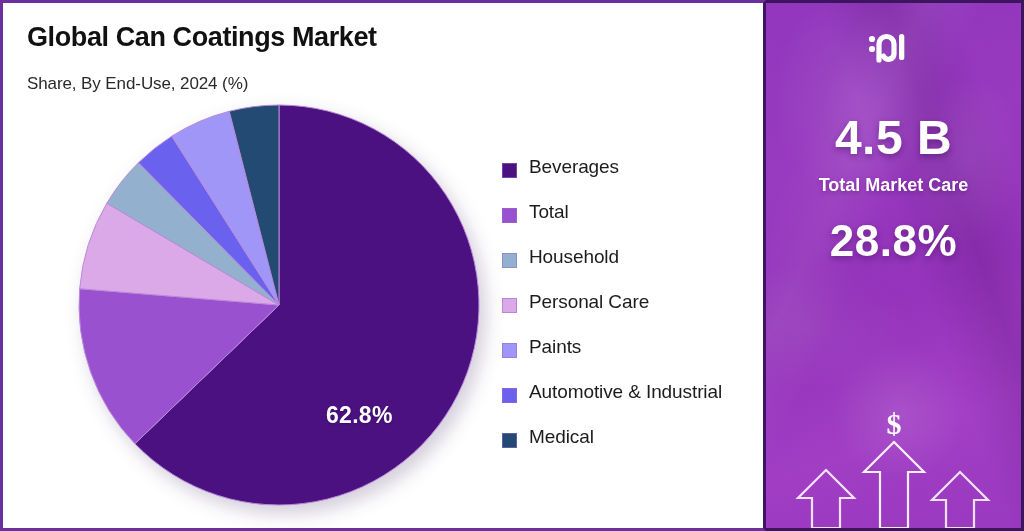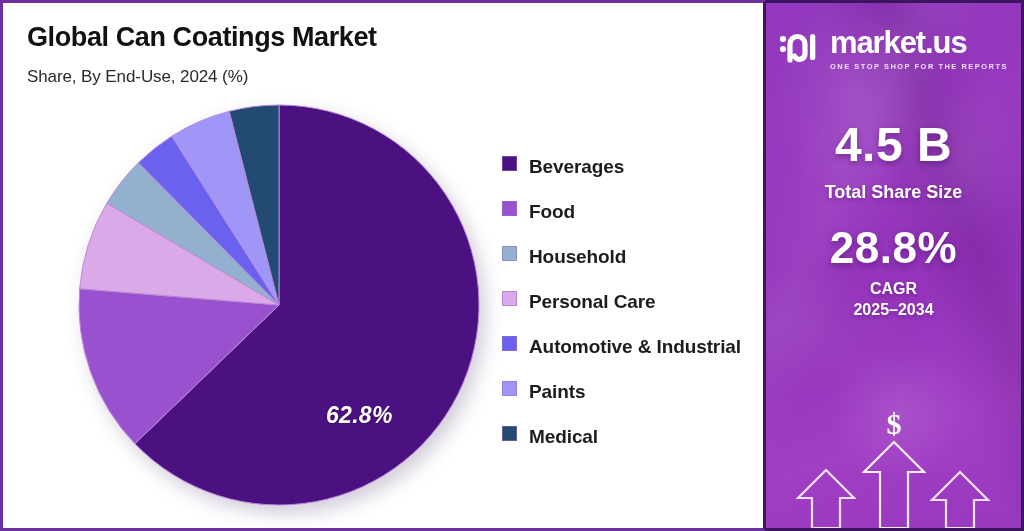--- a/index.html
+++ b/index.html
@@ -22,21 +22,21 @@
     border:3px solid #6b2f9e;
     border-right:3px solid #3d1460;
     overflow:hidden;
   }
   .titles{position:absolute;left:24px;top:20px;}
   .chart-title{
     font-size:27px;font-weight:bold;color:#111111;
     letter-spacing:-0.4px;line-height:1.05;white-space:nowrap;
   }
   .chart-subtitle{
-    margin-top:16px;
+    margin-top:23px;
     font-size:17px;font-weight:400;color:#2a2a2a;
     letter-spacing:-0.1px;white-space:nowrap;
   }
 
   
   .pie-wrap{
     position:absolute;left:75px;top:101px;
     width:402px;height:402px;
   }
   .pie-shadow{
@@ -47,33 +47,33 @@
   }
   .pie{
     position:absolute;left:0;top:0;width:402px;height:402px;
     border-radius:50%;
     overflow:hidden;
   }
   .pie svg{display:block;}
   .pie-label{
     position:absolute;
     left:248px;top:298px;
-    font-size:23px;font-weight:bold;font-style:italic;
+    font-size:23px;font-weight:bold;
     color:#ffffff;letter-spacing:0.3px;
     white-space:nowrap;
     text-shadow:0 1px 2px rgba(0,0,0,0.25);
   }
 
   
   .legend{
     position:absolute;left:499px;top:153px;
   }
   .legend-item{
-    display:flex;align-items:flex-start;
-    height:22px;margin-bottom:23px;font-weight:bold;
+    display:flex;align-items:flex-end;
+    height:22px;margin-bottom:23px;
   }
   .legend-swatch{
     width:15px;height:15px;flex:0 0 15px;
     border:1px solid rgba(150,110,200,0.55);
     box-sizing:border-box;
     margin-right:12px;
   }
   .legend-label{
     font-size:19px;color:#1c1c1c;white-space:nowrap;letter-spacing:-0.1px;
   }
@@ -175,37 +175,37 @@
       <div class="pie-label">62.8%</div>
     </div>
 
     <div class="legend" id="legend">
         <div class="legend-item">
           <span class="legend-swatch" style="background: rgb(75, 17, 128);"></span>
           <span class="legend-label">Beverages</span>
         </div>
         <div class="legend-item">
           <span class="legend-swatch" style="background: rgb(154, 81, 208);"></span>
-          <span class="legend-label">Food</span>
+          <span class="legend-label">Total</span>
         </div>
         <div class="legend-item">
           <span class="legend-swatch" style="background: rgb(147, 176, 207);"></span>
           <span class="legend-label">Household</span>
         </div>
         <div class="legend-item">
           <span class="legend-swatch" style="background: rgb(219, 169, 232);"></span>
           <span class="legend-label">Personal Care</span>
         </div>
         <div class="legend-item">
+          <span class="legend-swatch" style="background: rgb(159, 150, 247);"></span>
+          <span class="legend-label">Paints</span>
+        </div>
+        <div class="legend-item">
           <span class="legend-swatch" style="background: rgb(106, 98, 239);"></span>
           <span class="legend-label">Automotive &amp; Industrial</span>
-        </div>
-        <div class="legend-item">
-          <span class="legend-swatch" style="background: rgb(159, 150, 247);"></span>
-          <span class="legend-label">Paints</span>
         </div>
         <div class="legend-item">
           <span class="legend-swatch" style="background: rgb(34, 74, 114);"></span>
           <span class="legend-label">Medical</span>
         </div>
       </div>
   </div>
 
   <div class="brand-panel">
     <div class="brand-texture"></div>
@@ -214,36 +214,28 @@
 
       <div class="logo-row">
         <span class="logo-mark">
           <svg width="42" height="34" viewBox="0 0 42 34">
             <circle cx="4" cy="9" r="3.1" fill="#ffffff"></circle>
             <circle cx="4" cy="19" r="3.1" fill="#ffffff"></circle>
             <path d="M11 30 L11 14 A7.5 7.5 0 0 1 26 14 L26 24 A5.5 5.5 0 0 1 15.5 26" fill="none" stroke="#ffffff" stroke-width="5.2" stroke-linecap="round"></path>
             <rect x="31" y="4" width="5.3" height="26" rx="2.6" fill="#ffffff"></rect>
           </svg>
         </span>
-        <span class="logo-text-wrap">
-          <span class="logo-word">market.us</span>
-          <div class="logo-tag">ONE STOP SHOP FOR THE REPORTS</div>
-        </span>
       </div>
 
       <div class="stat-big">4.5 B</div>
       <div class="stat-caption">
-        <div>Total Share Size</div>
+        <div>Total Market Care</div>
       </div>
 
       <div class="stat-big2">28.8%</div>
-      <div class="stat-caption2">
-        <div>CAGR</div>
-        <div>2025–2034</div>
-      </div>
     </div>
 
     <div class="arrows">
       <svg width="240" height="120" viewBox="0 0 240 120">
         <text x="120" y="26" text-anchor="middle" font-size="30" font-weight="bold" fill="#ffffff" font-family="Liberation Serif, serif">$</text>
         <path d="M120 34 L150 64 L134 64 L134 120 L106 120 L106 64 L90 64 Z" fill="none" stroke="#ffffff" stroke-width="2.2" opacity="0.92"></path>
         <path d="M52 62 L80 90 L66 90 L66 120 L38 120 L38 90 L24 90 Z" fill="none" stroke="#ffffff" stroke-width="2.2" opacity="0.85"></path>
         <path d="M186 64 L214 92 L200 92 L200 120 L172 120 L172 92 L158 92 Z" fill="none" stroke="#ffffff" stroke-width="2.2" opacity="0.85"></path>
       </svg>
     </div>

